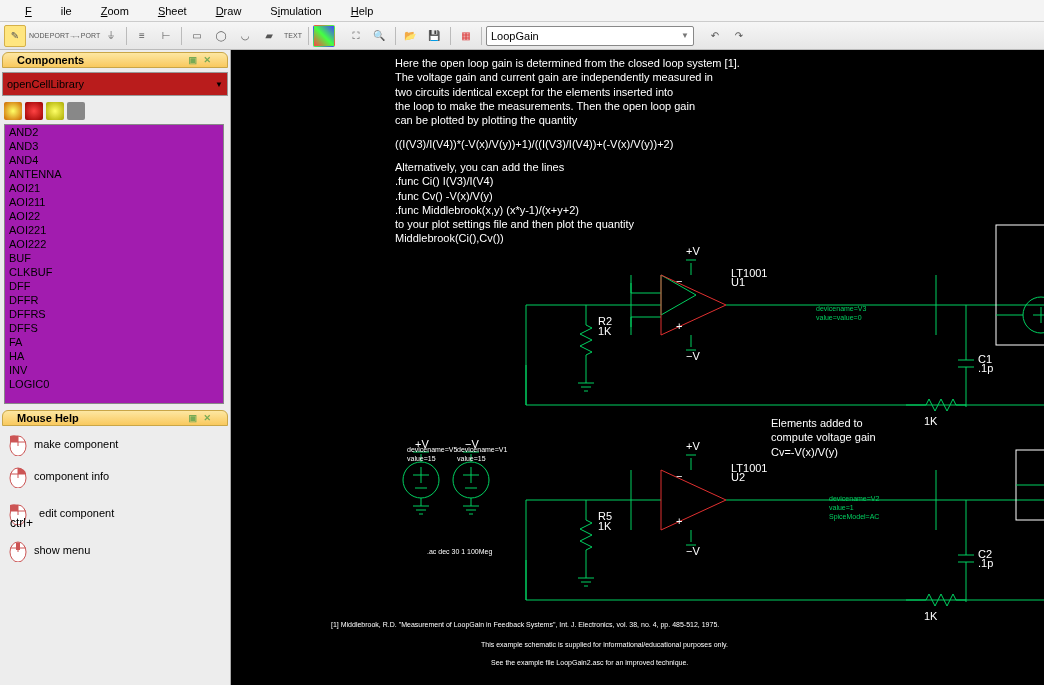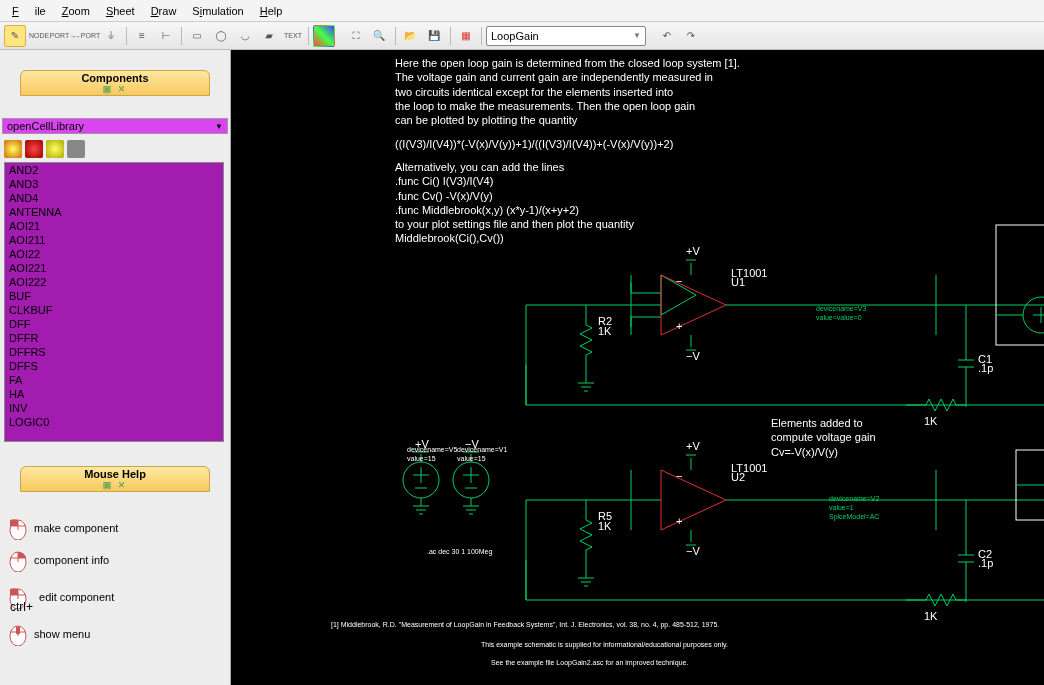--- a/index.html
+++ b/index.html
@@ -1,35 +1,35 @@
 <!DOCTYPE html>
 <html><head>
 <meta charset="utf-8">
 <style>
 * { box-sizing: border-box; margin: 0; padding: 0; font-family: sans-serif; font-size: 11px; }
 body { width: 1044px; height: 685px; background: #ededed; overflow: hidden; }
 
 .menubar { height: 22px; background: #f4f4f4; border-bottom: 1px solid #ccc; display: flex; align-items: center; padding: 0 4px; }
-.menubar span { padding: 0 8px; cursor: pointer; }
+.menubar span { padding: 0 8px; cursor: pointer; margin-left: 13px; }
 .menubar span u { text-decoration: underline; }
 
 .toolbar { height: 28px; background: linear-gradient(#f6f6f6, #e6e6e6); border-bottom: 1px solid #bbb; display: flex; align-items: center; padding: 0 4px; gap: 2px; }
 .toolbar .btn { width: 22px; height: 22px; display: inline-flex; align-items: center; justify-content: center; border: 1px solid transparent; border-radius: 2px; cursor: pointer; font-size: 10px; color: #555; }
 .toolbar .sep { width: 6px; }
 .toolbar .sep-line { width: 1px; height: 18px; background: #bbb; margin: 0 2px; }
-.toolbar .combo { width: 160px; height: 20px; background: #fff; border: 1px solid #888; border-radius: 2px; padding: 0 4px; display: flex; align-items: center; justify-content: space-between; gap: 24px; }
+.toolbar .combo { width: 208px; height: 20px; background: #fff; border: 1px solid #888; border-radius: 2px; padding: 0 4px; display: flex; align-items: center; justify-content: space-between; gap: 24px; }
 .toolbar .combo .chev { font-size: 8px; color: #777; }
 
 .main { display: flex; height: calc(685px - 50px); }
 
 .left { width: 231px; background: #ededed; border-right: 1px solid #aaa; display: flex; flex-direction: column; }
-.panel-title { background: linear-gradient(#fde7a2,#f9c95e); border: 1px solid #c9a647; border-radius: 6px 6px 0 0; padding: 1px 0; font-weight: bold; font-size: 10px; display: flex; justify-content: space-between; align-items: center; margin: 20px; flex-direction: column; }
+.panel-title { background: linear-gradient(#fde7a2,#f9c95e); border: 1px solid #c9a647; border-radius: 6px 6px 0 0; padding: 1px 14px; font-weight: bold; font-size: 10px; display: flex; justify-content: space-between; align-items: center; margin: 2px; }
 .panel-title .btns { font-size: 9px; color: #7a5; letter-spacing: 2px; }
 
-.lib-combo { height: 16px; margin: 2px; background: #d946ef; border: 1px solid #999; display: flex; align-items: center; justify-content: space-between; padding: 0 4px; }
+.lib-combo { height: 24px; margin: 2px; background: #b91c1c; border: 1px solid #999; display: flex; align-items: center; justify-content: space-between; padding: 0 4px; }
 .lib-combo .chev { font-size: 8px; }
 
 .icon-row { height: 22px; margin: 2px 4px; display: flex; gap: 3px; align-items: center; }
 .icon-row .ic { width: 18px; height: 18px; border-radius: 2px; display: inline-block; }
 
 .comp-list { flex: 0 0 280px; margin: 0px 6px 4px 4px; background: #a21caf; border: 1px solid #888; overflow-y: auto; }
 .comp-list .item { padding: 1px 4px; color: #000; }
 
 .mouse-help { flex: 1; margin: 0 2px; }
 .mh-row { display: flex; align-items: center; gap: 6px; padding: 4px 6px; }

